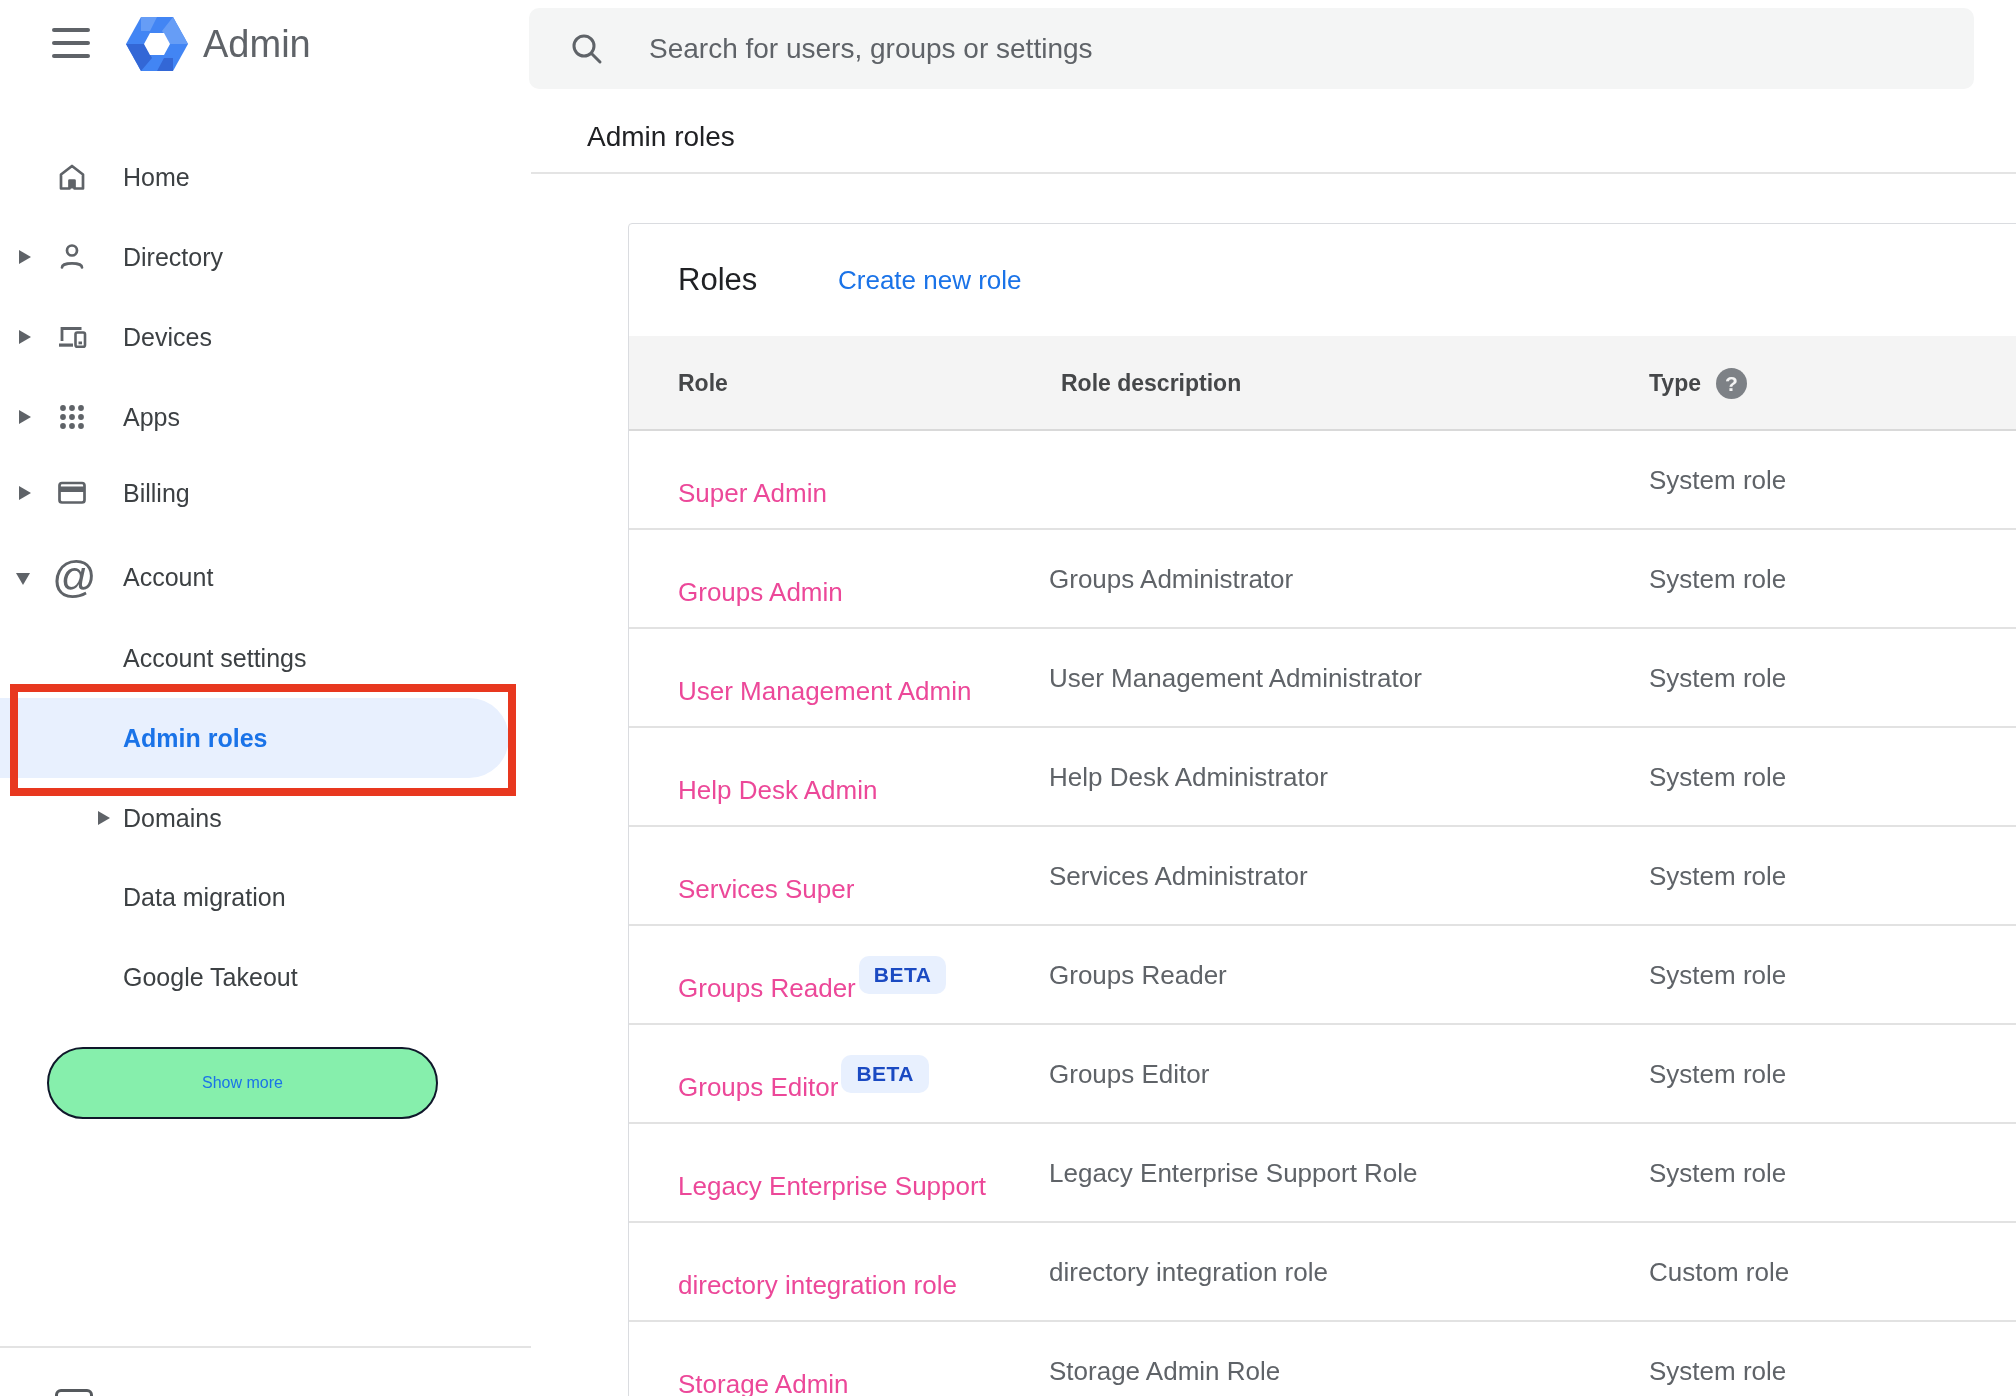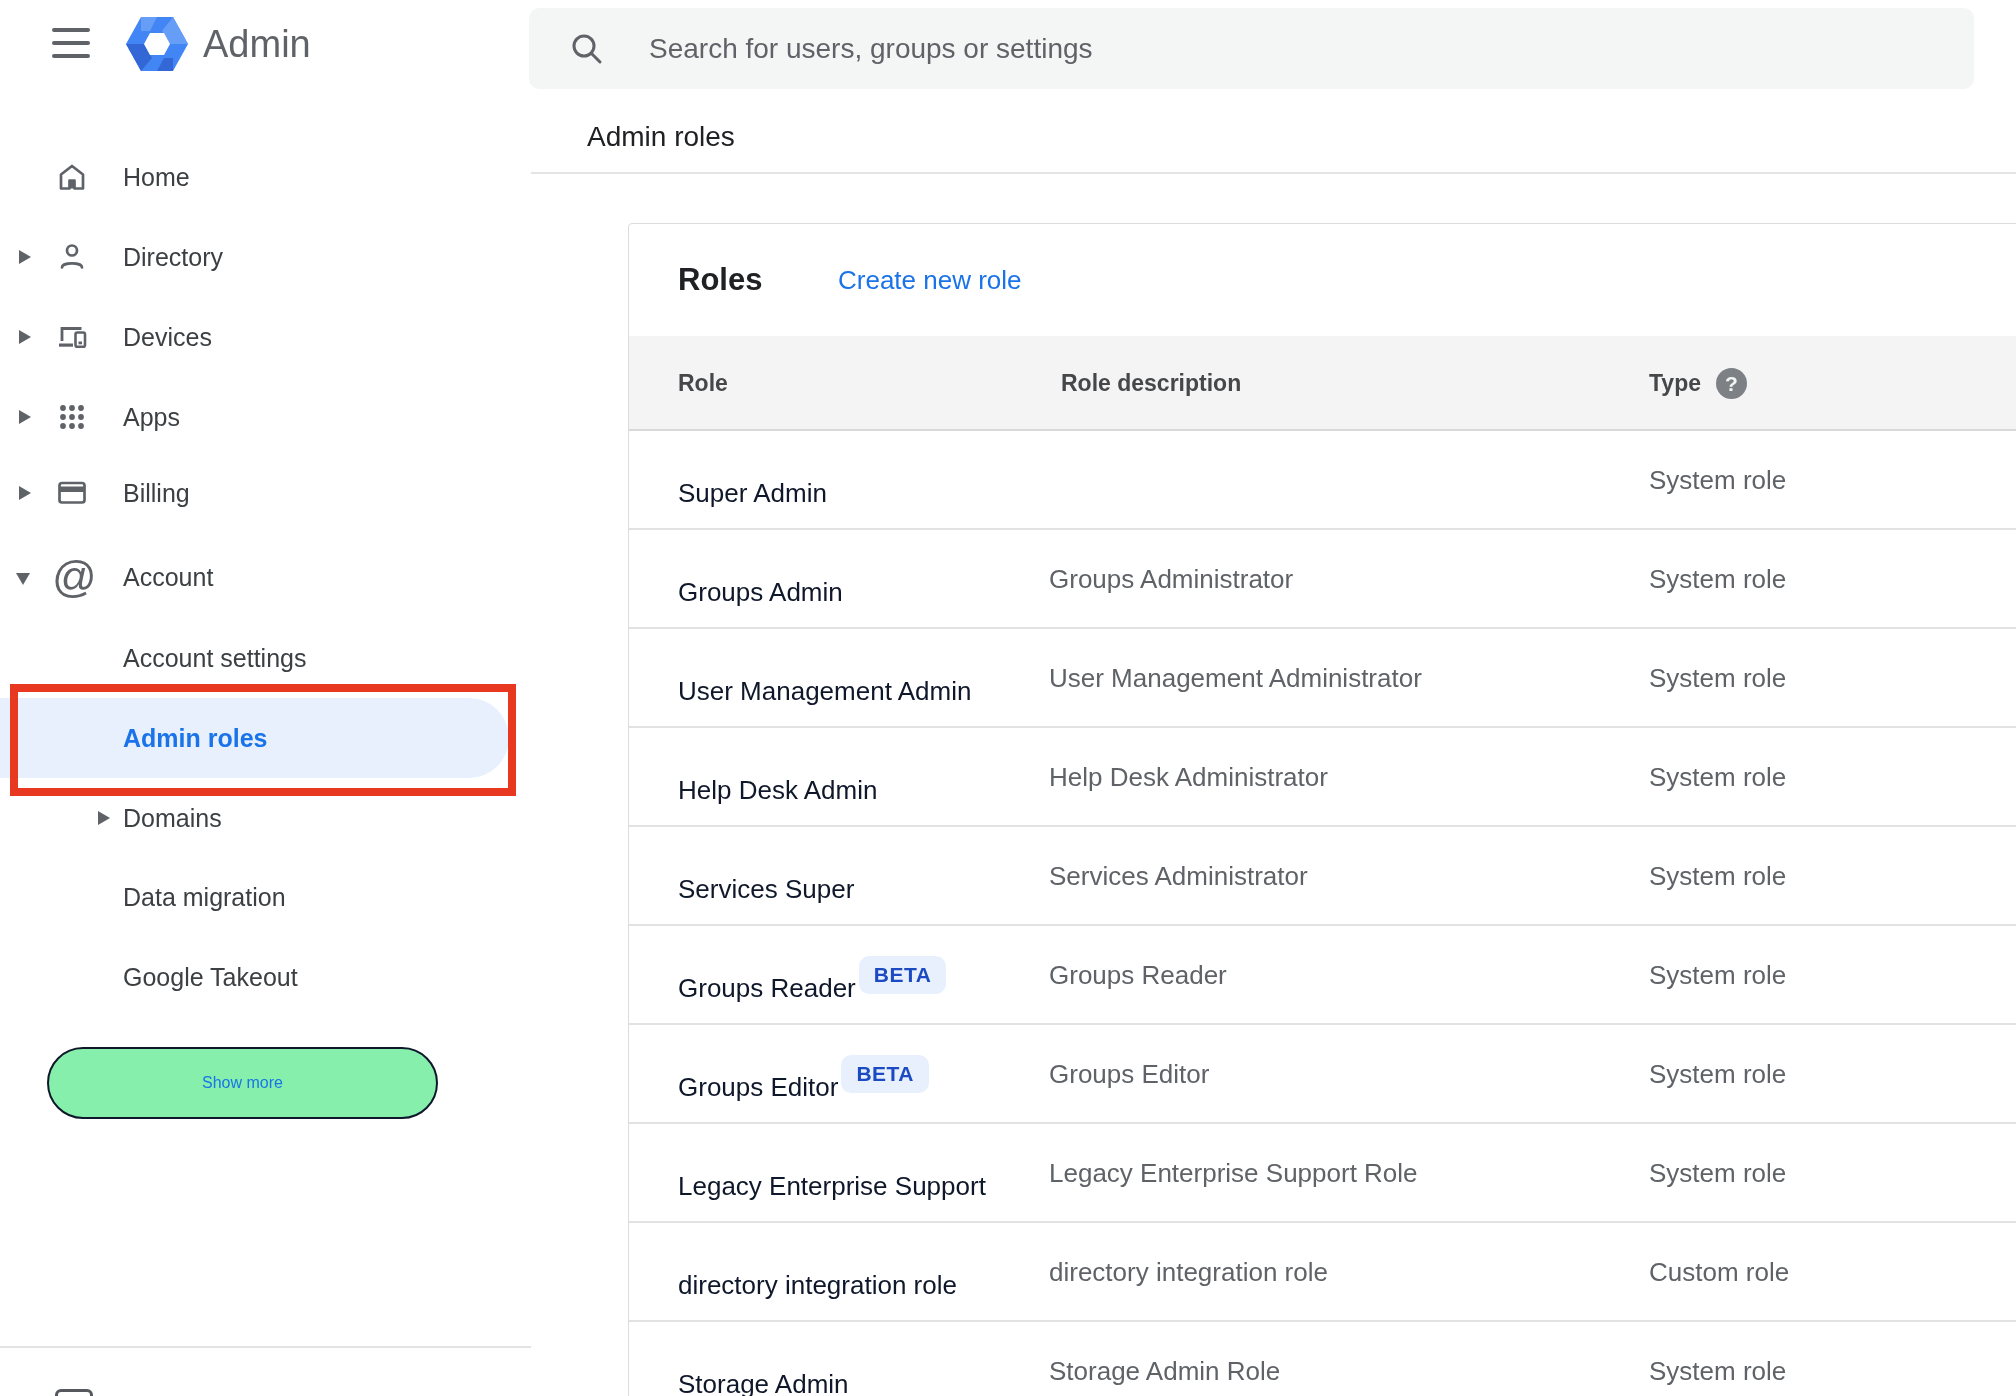--- a/index.html
+++ b/index.html
@@ -47,35 +47,35 @@
         border:3.5px solid #55595d;border-radius:6px;}
 
   
   .breadcrumb{position:absolute;left:587px;top:121px;font-size:28px;color:#202124;}
   .top-divider{position:absolute;left:531px;top:172px;right:0;height:2px;background:#e4e4e4;}
 
   .card{position:absolute;left:628px;top:223px;width:1390px;height:1200px;
         border:1px solid #dadce0;border-radius:4px 0 0 0;background:#fff;}
   .card-titlerow{position:absolute;left:0;top:0;width:100%;height:112px;}
   .card-title{position:absolute;left:49px;top:50%;transform:translateY(-50%);
-        font-size:31px;font-weight:700;color:#202124;}
+        font-size:31px;font-weight:400;color:#202124;}
   .create-link{position:absolute;left:209px;top:50%;transform:translateY(-50%);
         font-size:26px;color:#1a73e8;text-decoration:none;cursor:pointer;}
 
   .thead{position:absolute;left:0;top:112px;width:100%;height:95px;background:#f4f4f4;
         border-bottom:2px solid #d9d9d9;}
   .th{position:absolute;top:50%;transform:translateY(-50%);font-size:23px;font-weight:600;color:#454749;}
   .th.c-role{left:49px;} .th.c-desc{left:432px;} .th.c-type{left:1020px;}
   .help-badge{position:absolute;left:1087px;top:32px;width:31px;height:31px;border-radius:50%;
         background:#7d8186;color:#f4f4f4;font-size:21px;font-weight:700;text-align:center;
         line-height:31px;cursor:pointer;}
 
   .trow{position:absolute;left:0;width:100%;height:99px;border-bottom:2px solid #e2e2e2;}
   .role-cell{position:absolute;left:49px;top:0;height:97px;display:flex;align-items:center;}
-  .role-link{font-size:26px;color:#0f172a;text-decoration:none;cursor:pointer;white-space:nowrap;margin-top:28px;}
+  .role-link{font-size:26px;color:#ec4899;text-decoration:none;cursor:pointer;white-space:nowrap;margin-top:28px;}
   .beta{margin-left:3px;background:#e8f0fe;color:#1b4ac2;font-size:21px;font-weight:700;
         letter-spacing:0.5px;padding:7px 15px;border-radius:10px;}
   .cell{position:absolute;top:50%;transform:translateY(-50%);font-size:26px;color:#5f6368;white-space:nowrap;}
   .cell.c-desc{left:420px;} .cell.c-type{left:1020px;}
 </style>
 </head>
 <body>
 
 <div class="screen">
 

